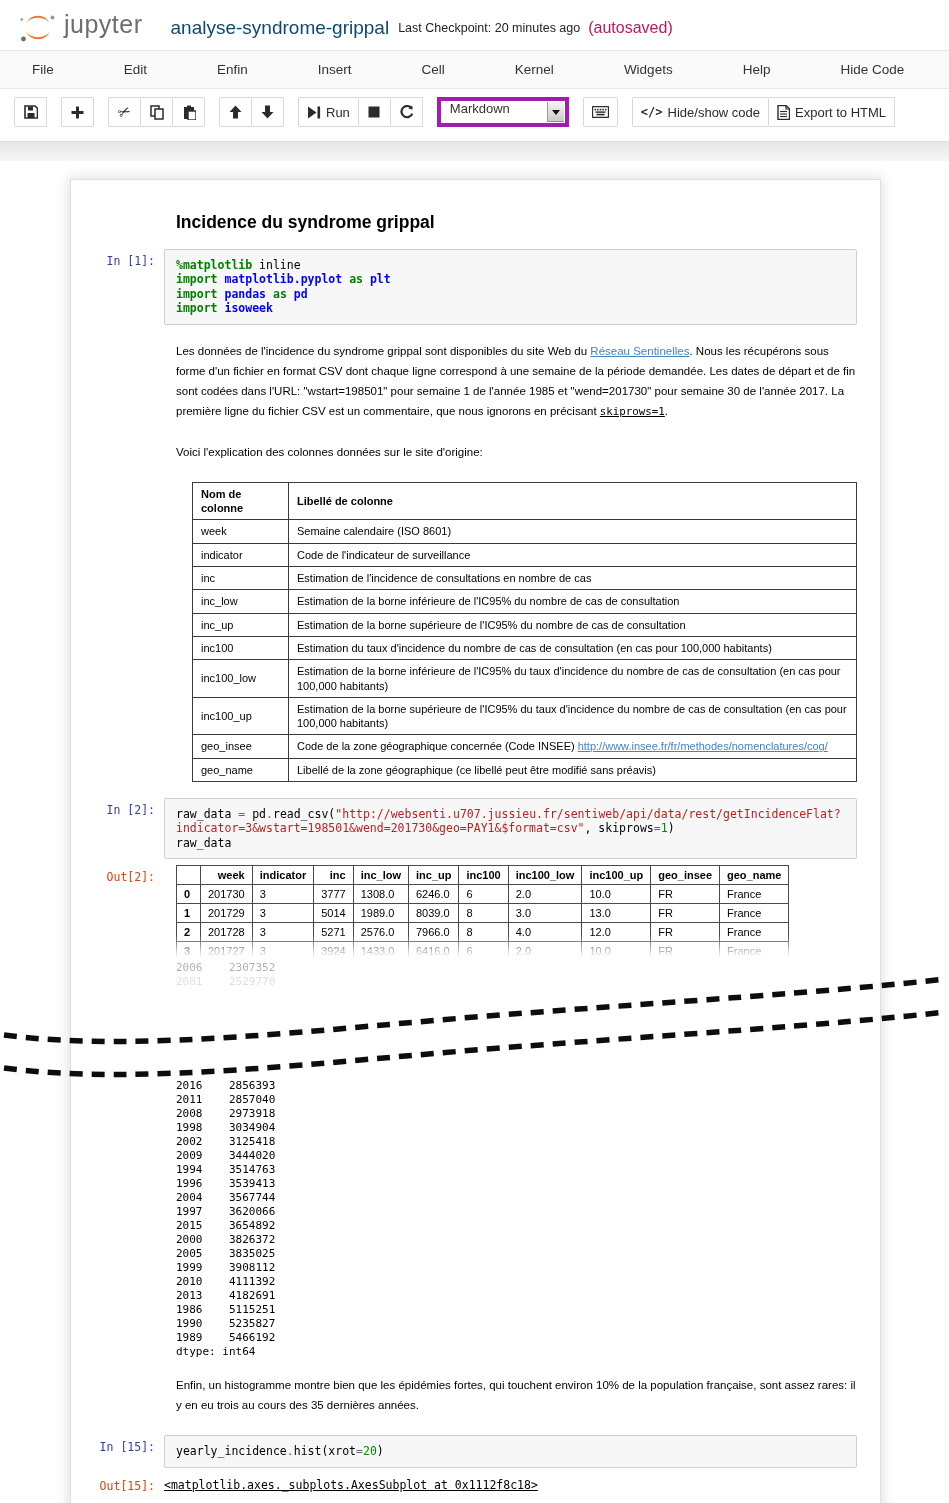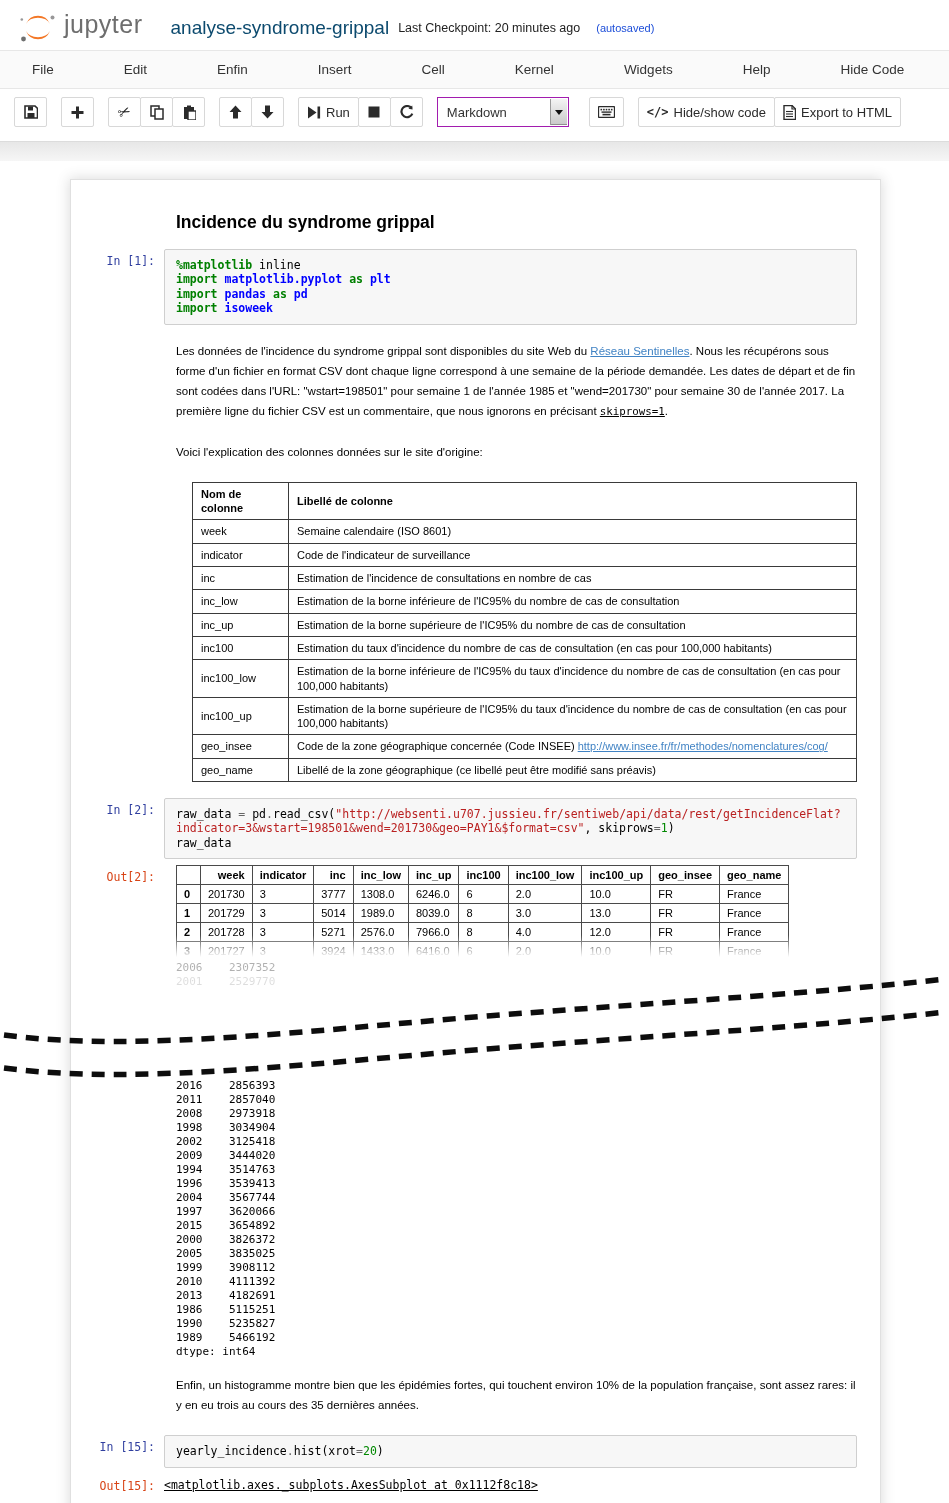--- a/index.html
+++ b/index.html
@@ -8,39 +8,39 @@
     width: 949px; height: 1503px; overflow: hidden;
     background: #fff; color:#000;
     font-family: "Liberation Sans", sans-serif;
   }
   
   .hdr { display:flex; align-items:center; padding: 12px 16px 6px 18px; }
   .logo { display:flex; align-items:flex-start; cursor:pointer; }
   .logo-text { font-size:25px; color:#6e6e6e; margin-left:4px; letter-spacing:0.5px; line-height:1; }
   .nb-title { font-size:19px; color:#0c4a6e; margin-left:28px; cursor:pointer; }
   .chk { font-size:12.5px; color:#222; margin-left:9px; }
-  .autosave { font-size:11px; color:#1d4ed8; margin-left:16px; }
+  .autosave { font-size:16px; color:#be185d; margin-left:8px; }
   
   .menubar { display:flex; gap:70px; padding:11px 0 11px 32px; background:#fafafa;
     border-top:1px solid #e7e7e7; border-bottom:1px solid #e7e7e7; }
   .menu-item { font-size:13.5px; color:#333; cursor:pointer; white-space:nowrap; }
   
   .toolbar { display:flex; align-items:center; padding:8px 0 10px 14px; background:#fff; }
   .tgroup { display:inline-flex; margin-right:14px; }
   .tbtn { display:inline-flex; align-items:center; justify-content:center; gap:5px;
     height:30px; min-width:33px; padding:0 8px; background:#fff;
     border:1px solid #d8d8d8; border-radius:2px; margin-left:-1px; cursor:pointer;
     color:#2b2b2b; font-size:13px; white-space:nowrap; }
   .tbtn:first-child { margin-left:0; }
   .tbtn svg { display:block; }
   .scissor { font-size:15px; color:#222; transform:rotate(-25deg); }
   .codeglyph { font-family:"DejaVu Sans Mono",monospace; font-size:12px; font-weight:bold; }
-  .celltype { position:relative; width:132px; height:30px; border:1px solid #a21caf;
-    background:#fff; display:flex; align-items:center; padding-left:9px;
-    font-size:13px; color:#333; cursor:pointer; margin-right:20px; }
+  .celltype { position:relative; width:132px; height:30px; border:4px solid #a21caf;
+    background:#fff; display:flex; align-items:flex-start; padding-left:9px;
+    font-size:13px; color:#333; cursor:pointer; margin-right:14px; }
   .celltype .arrowbox { position:absolute; right:1px; top:1px; bottom:1px; width:17px;
     background:linear-gradient(#f4f4f4,#c9c9c9); border-left:1px solid #9a9a9a;
     display:flex; align-items:center; justify-content:center; box-shadow:inset 0 -1px 0 #8f8f8f; }
   .celltype .arrowbox .tri { width:0; height:0; border-left:4px solid transparent;
     border-right:4px solid transparent; border-top:5px solid #111; }
   
   .strip { height:20px; margin-top:4px; background:linear-gradient(#e7e7e7,#f6f6f6);
     border-top:1px solid #dcdcdc; }
   
   .page { width:811px; margin:18px 0 0 70px; background:#fff;

